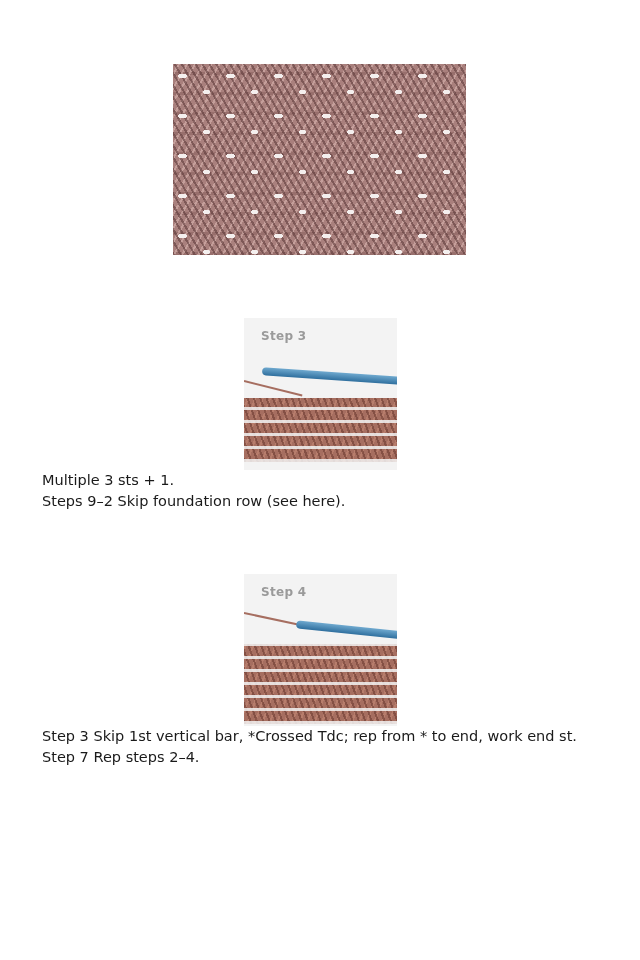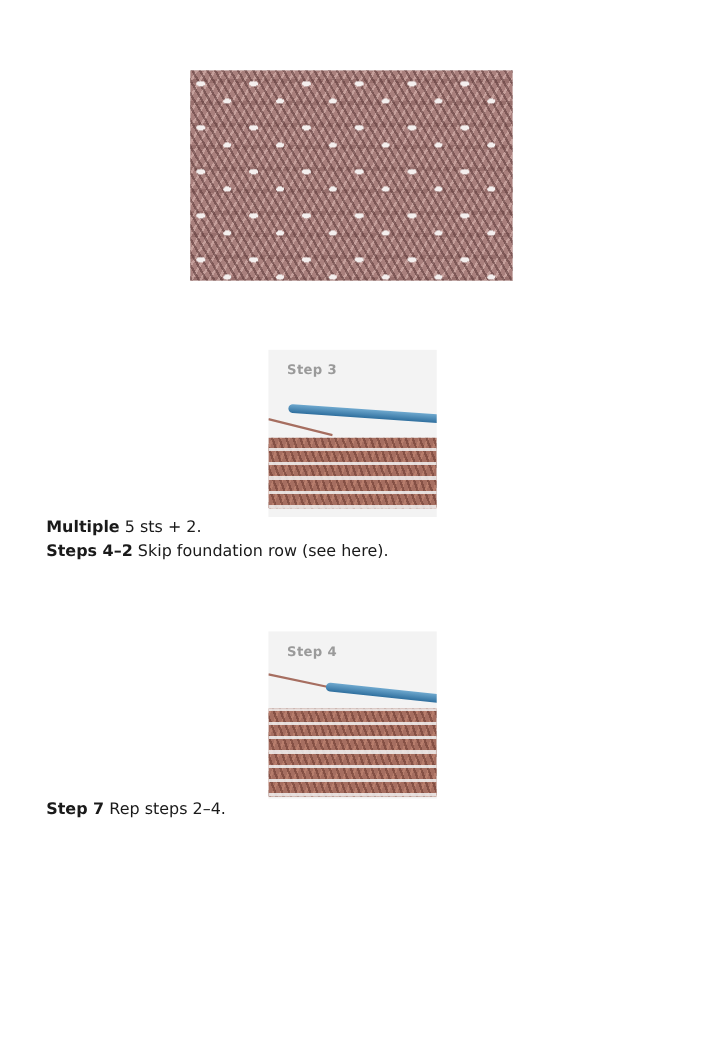--- a/index.html
+++ b/index.html
@@ -51,46 +51,47 @@
   }
   .s3 .yarn { left: 0; top: 62px; width: 60px; transform: rotate(14deg); transform-origin: left; }
   .s4 .yarn { left: 0; top: 38px; width: 60px; transform: rotate(12deg); transform-origin: left; }
   .text-block {
     position: absolute; left: 42px; width: 560px;
     font-size: 14.5px; line-height: 21px;
   }
   .text-block p { margin: 0; }
   .tb1 { top: 470px; }
   .tb2 { top: 726px; }
-  .text-block b { font-weight: bold; text-align: center; }
+  .text-block b { font-weight: normal; text-align: center; }
 </style>
 </head>
 <body>
 
 <div class="page">
 
   <div class="swatch" title="Crossed Tunisian double crochet fabric swatch"></div>
 
 
   <div class="step-img s3">
     <div class="fabric"></div>
     <div class="yarn"></div>
     <div class="hook"></div>
     <div class="step-label">Step 3</div>
   </div>
 
   <div class="text-block tb1">
-    <p><b>Multiple</b><span> 5 sts + 2.</span></p>
-    <p><b>Steps 4–2</b><span> Skip foundation row (see here).</span></p>
+    <p><b>Multiple</b><span> 3 sts + 1.</span></p>
+    <p><b>Steps 9–2</b><span> Skip foundation row (see here).</span></p>
   </div>
 
   <div class="step-img s4">
     <div class="fabric"></div>
     <div class="yarn"></div>
     <div class="hook"></div>
     <div class="step-label">Step 4</div>
   </div>
 
   <div class="text-block tb2">
+    <p><b>Step 3</b><span> Skip 1st vertical bar, *Crossed Tdc; rep from * to end, work end st.</span></p>
     <p><b>Step 7</b><span> Rep steps 2–4.</span></p>
   </div>
 
 </div>
 
 </body></html>

